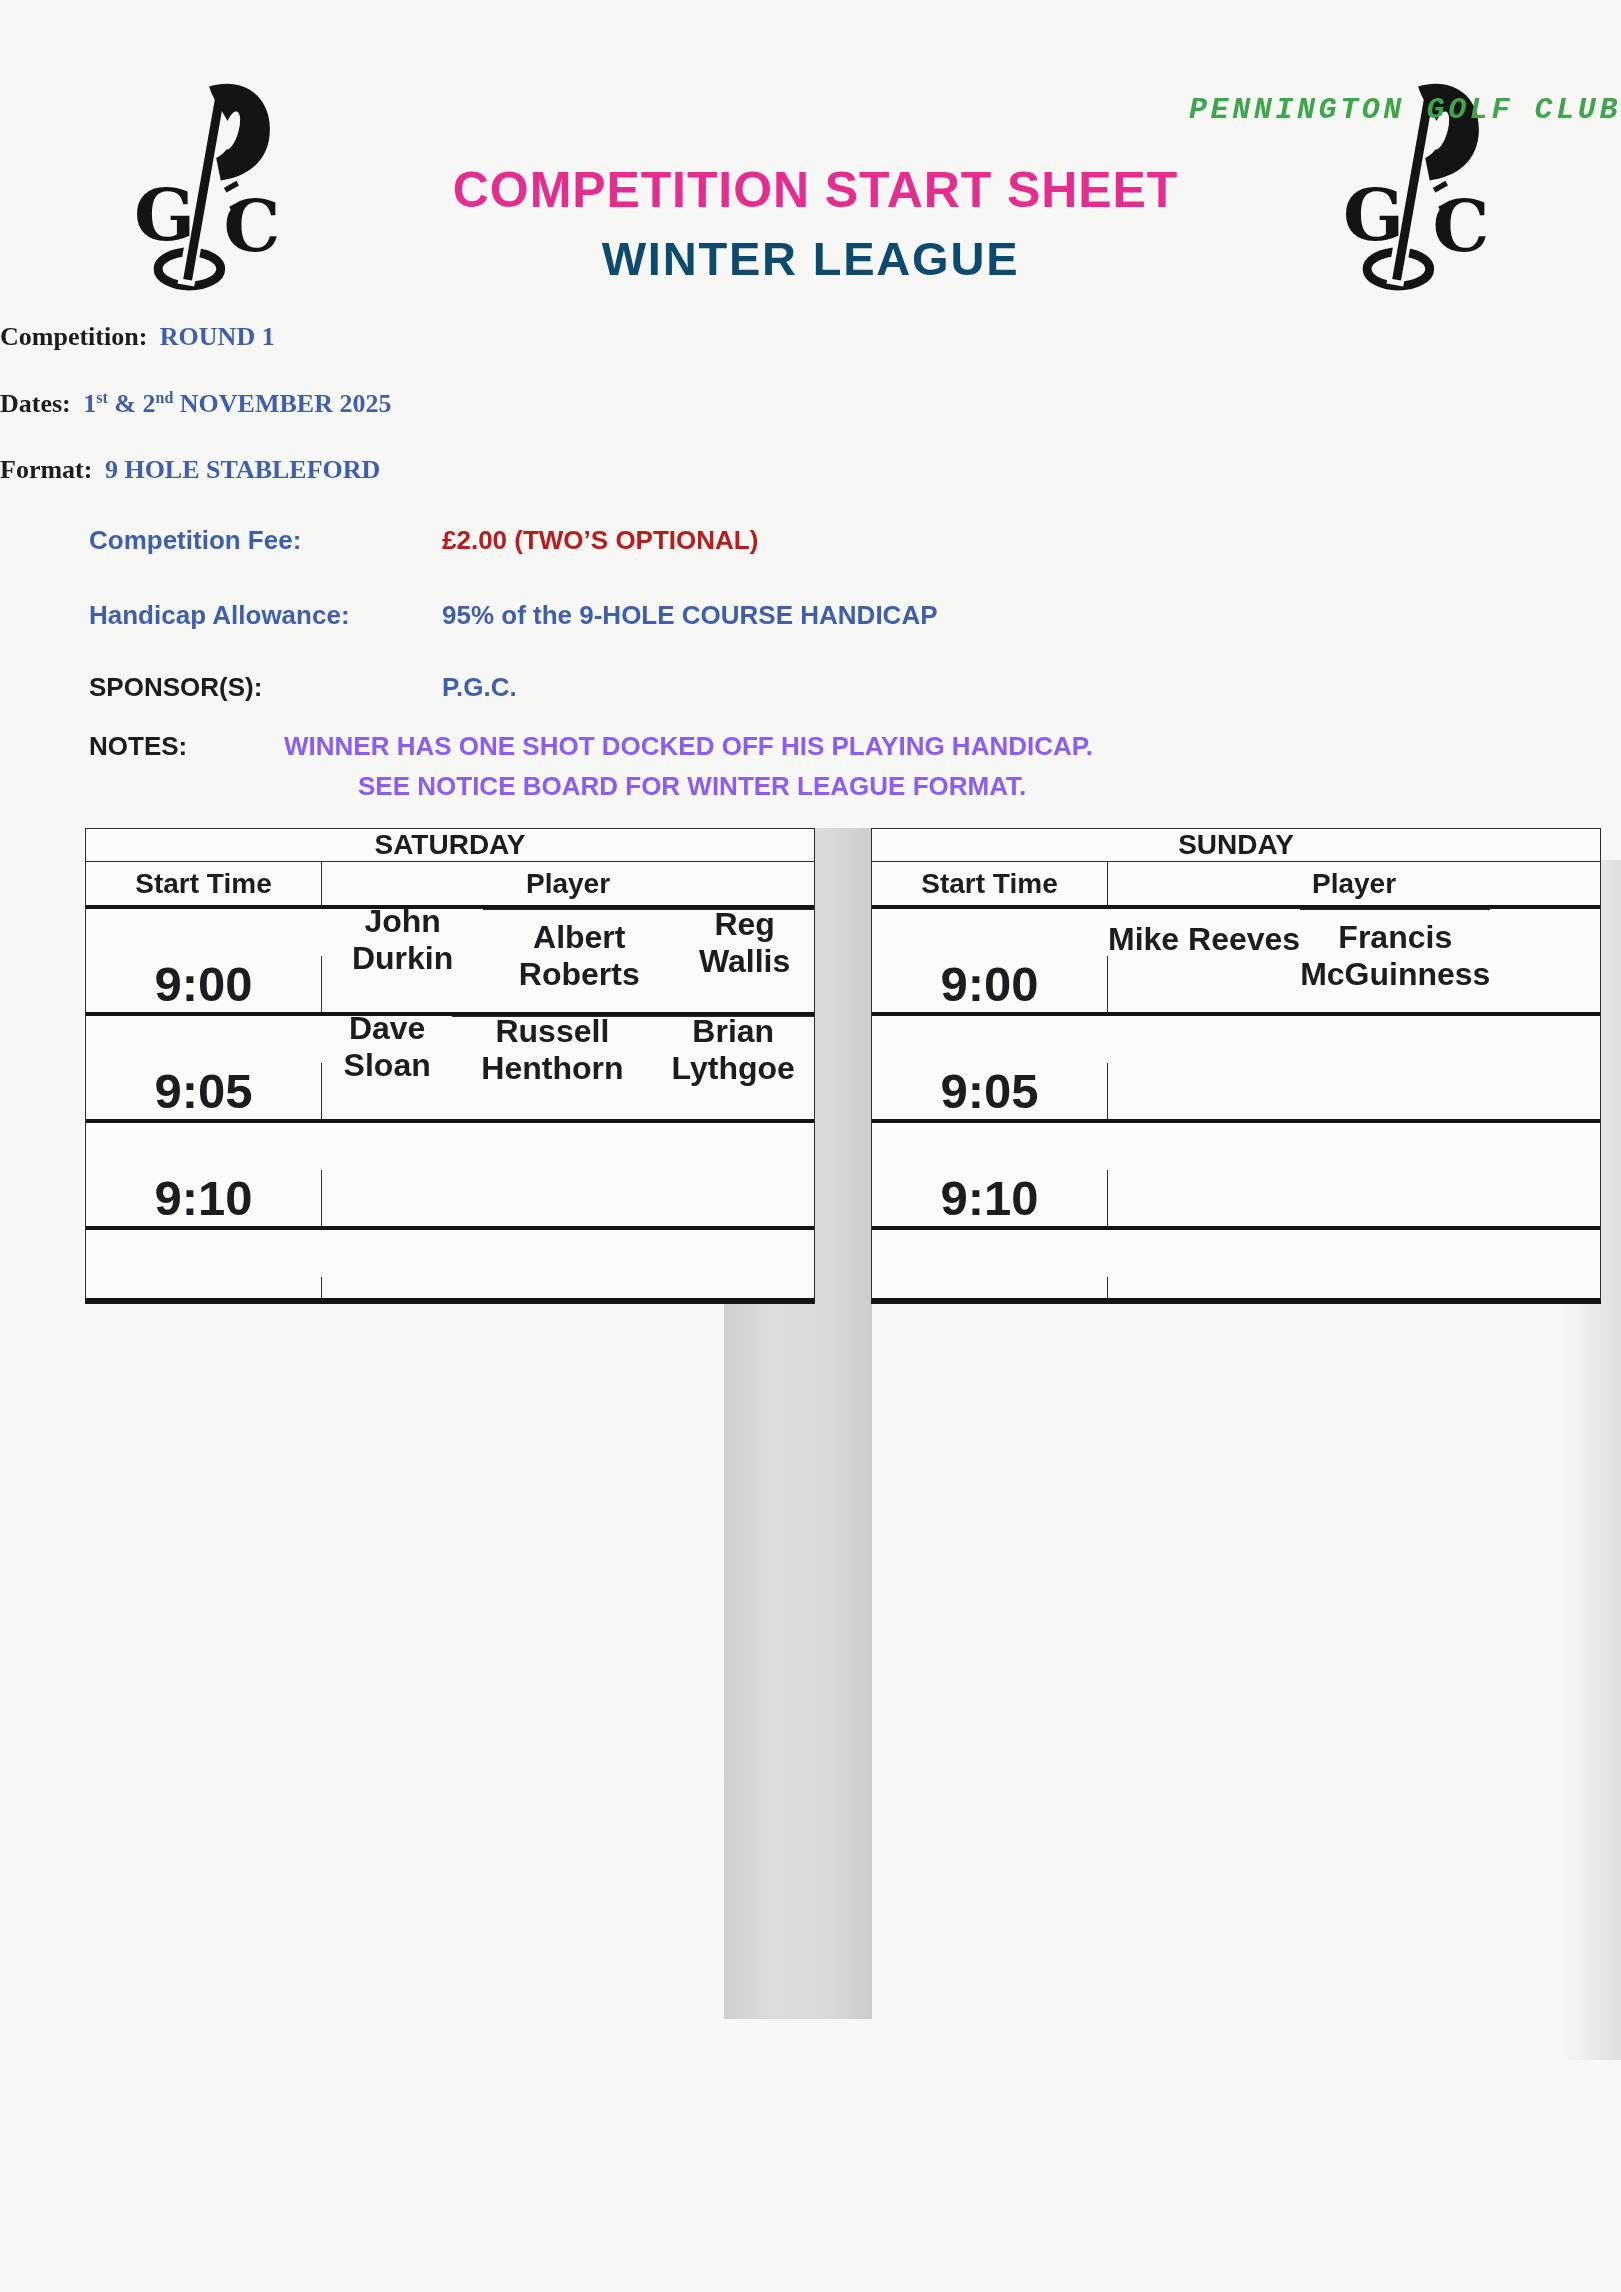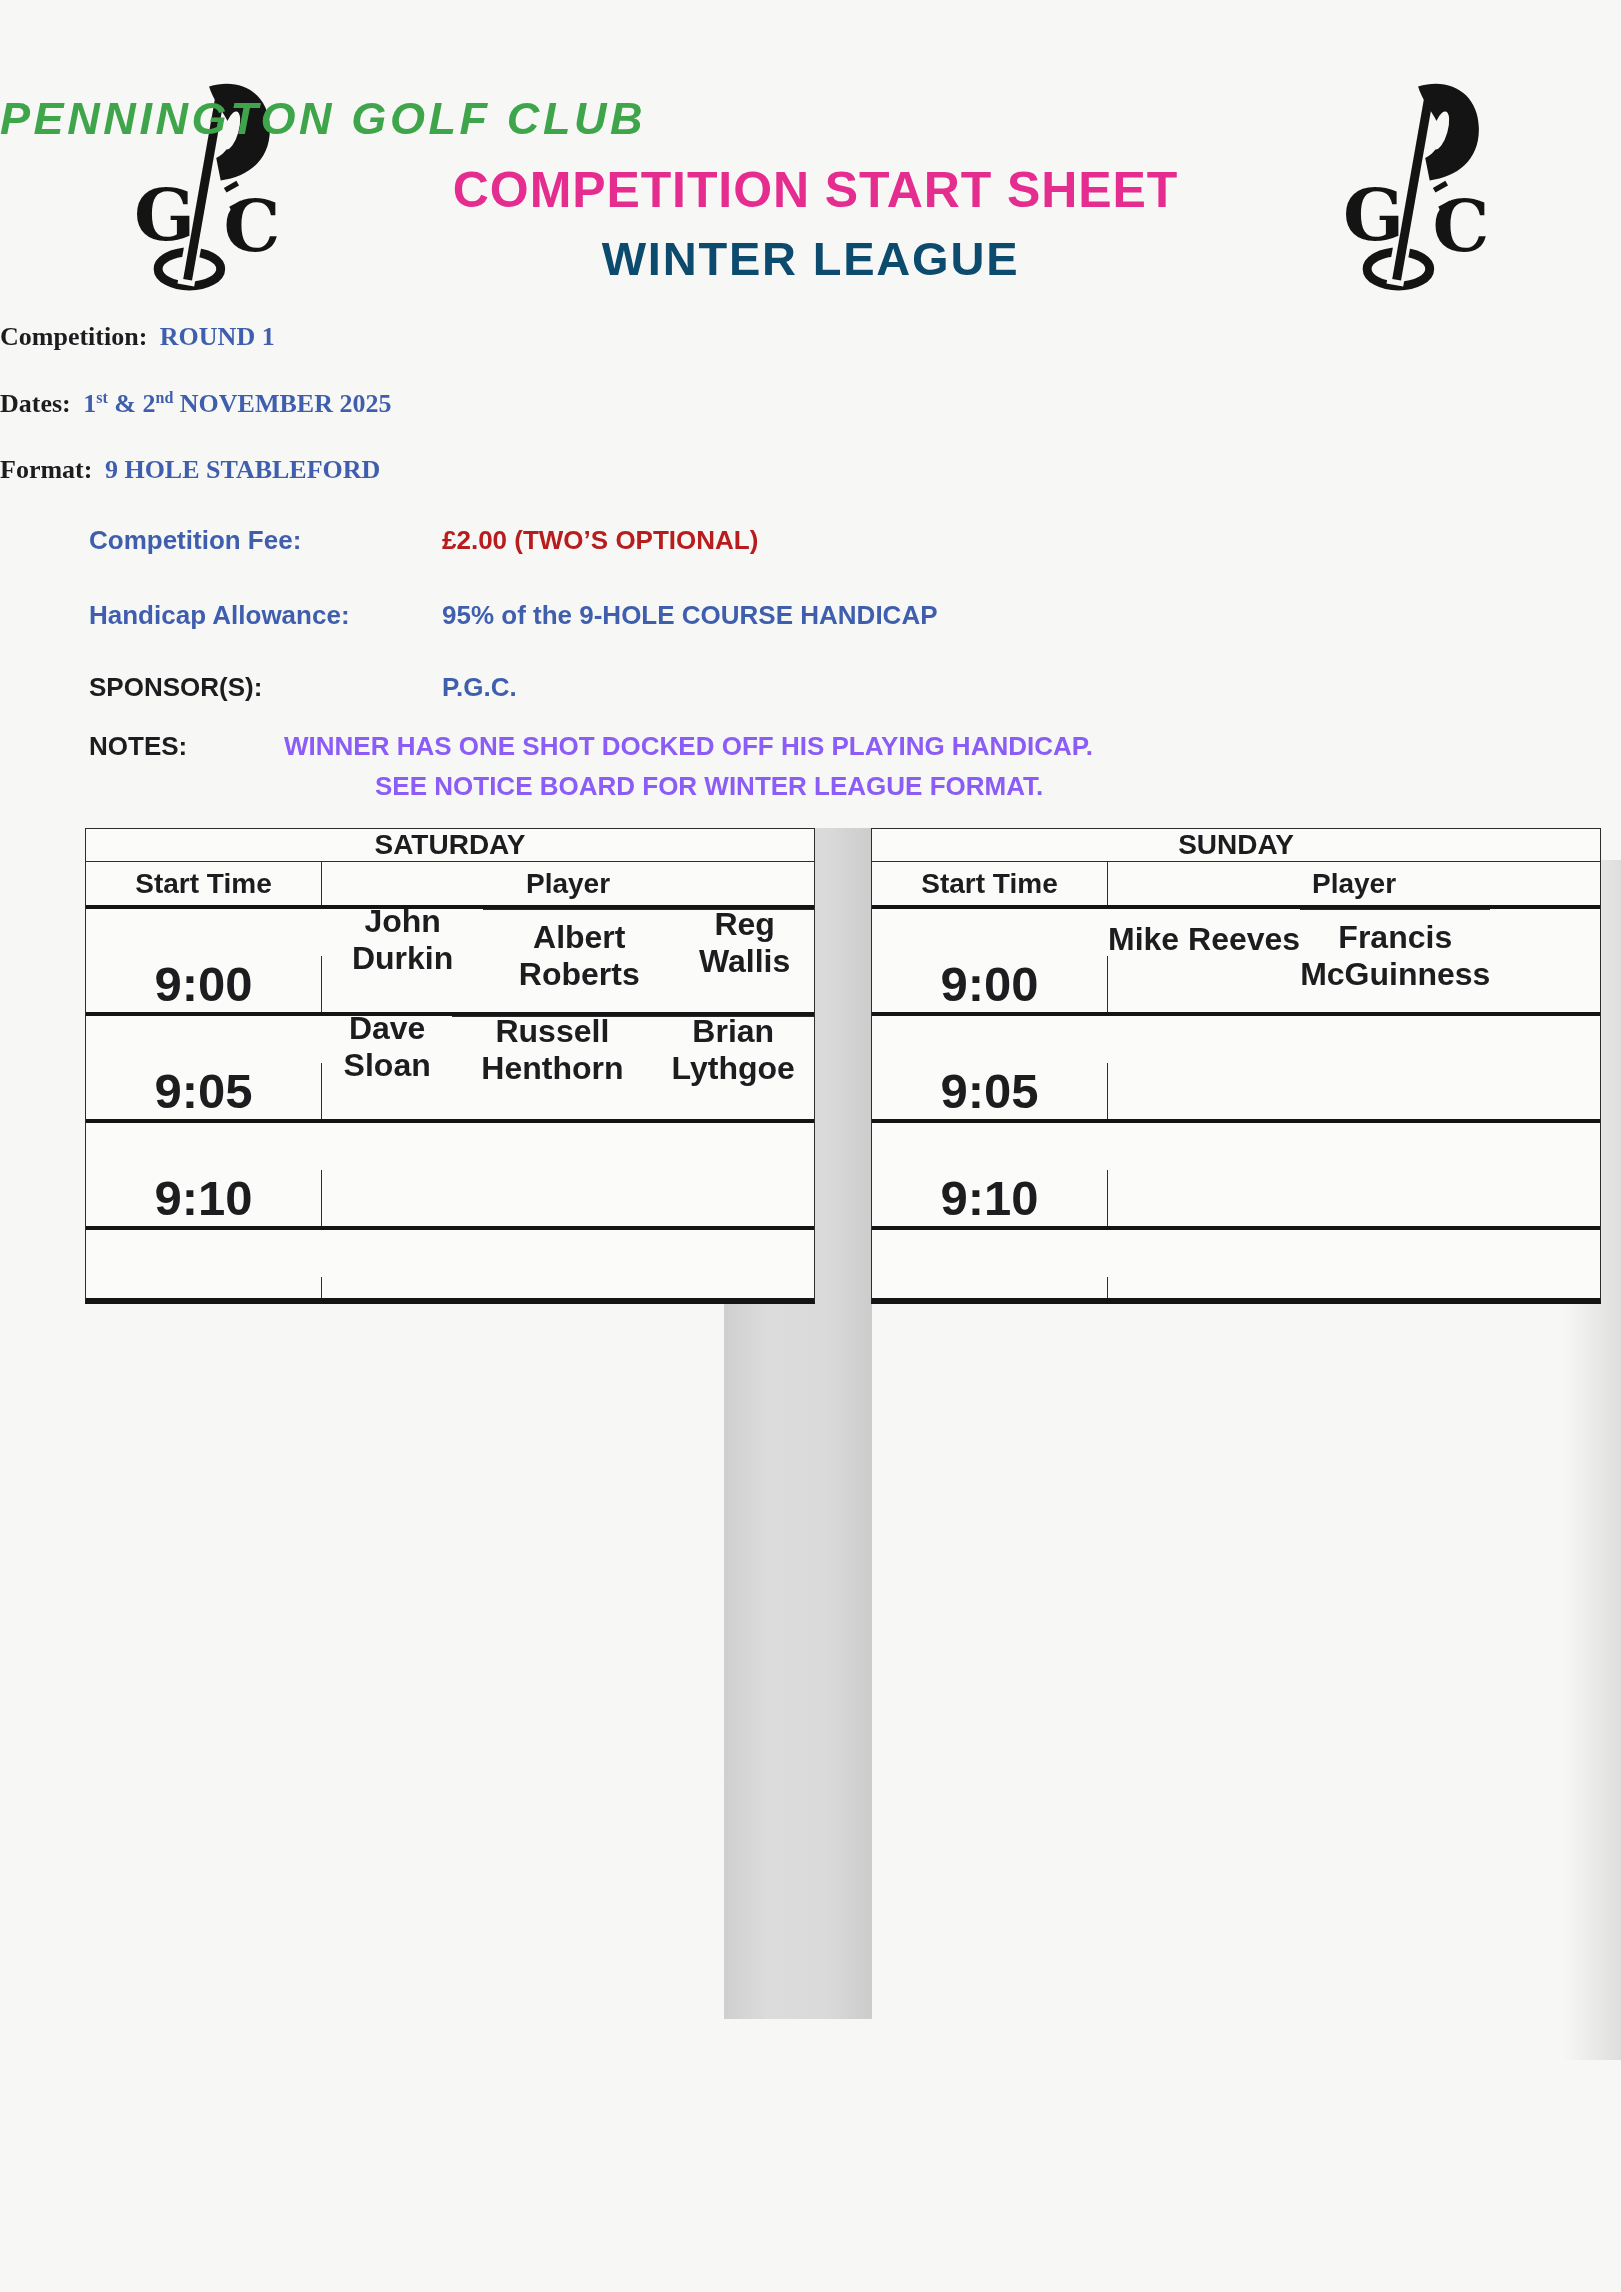--- a/index.html
+++ b/index.html
@@ -9,24 +9,24 @@
     background: #f7f7f5;
     font-family: "Liberation Sans", sans-serif;
     color: #1d1d1f;
     overflow: hidden;
   }
   .abs { position: absolute; }
 
   
   .club-name {
     top: 93px; left: 0; width: 100%;
-    text-align: left;
-    font-family: Liberation Sans, sans-serif;
+    text-align: right;
+    font-family: Liberation Mono, monospace;
     font-style: italic; font-weight: bold;
-    font-size: 45px; letter-spacing: 3.6px;
+    font-size: 30px; letter-spacing: 3.6px;
   }
   .sheet-title {
     top: 161px; left: 5px; width: 100%;
     text-align: center;
     font-weight: bold; font-size: 50px; letter-spacing: 0.9px;
   }
   .league-title {
     top: 231px; left: 0; width: 100%;
     text-align: center;
     font-weight: bold; font-size: 47px; letter-spacing: 1.8px;
@@ -142,21 +142,21 @@
 <div class="abs detail-value" style="top:525px;color:#b91c1c">£2.00 (TWO’S OPTIONAL)</div>
 
 <div class="abs detail-label" style="top:600px;color:#3f5fae">Handicap Allowance:</div>
 <div class="abs detail-value" style="top:600px;color:#3f5fae">95% of the 9-HOLE COURSE HANDICAP</div>
 
 <div class="abs detail-label" style="top:672px">SPONSOR(S):</div>
 <div class="abs detail-value" style="top:672px;color:#3f5fae">P.G.C.</div>
 
 <div class="abs detail-label" style="top:731px">NOTES:</div>
 <div class="abs notes-text" style="top:731px;left:284px">WINNER HAS ONE SHOT DOCKED OFF HIS PLAYING HANDICAP.</div>
-<div class="abs notes-text" style="top:771px;left:375px">SEE NOTICE BOARD FOR WINTER LEAGUE FORMAT.</div>
+<div class="abs notes-text" style="top:771px;left:358px">SEE NOTICE BOARD FOR WINTER LEAGUE FORMAT.</div>
 
 <div class="abs page-fold"></div>
 <div class="abs edge-shade"></div>
 
 <div class="abs sched-table" style="left:85px" id="day-table-0">
     <div class="day-row">SATURDAY</div>
     <div class="colhead-row">
       <div class="colhead-cell time-w">Start Time</div>
       <div class="colhead-cell player-w">Player</div>
     </div>

